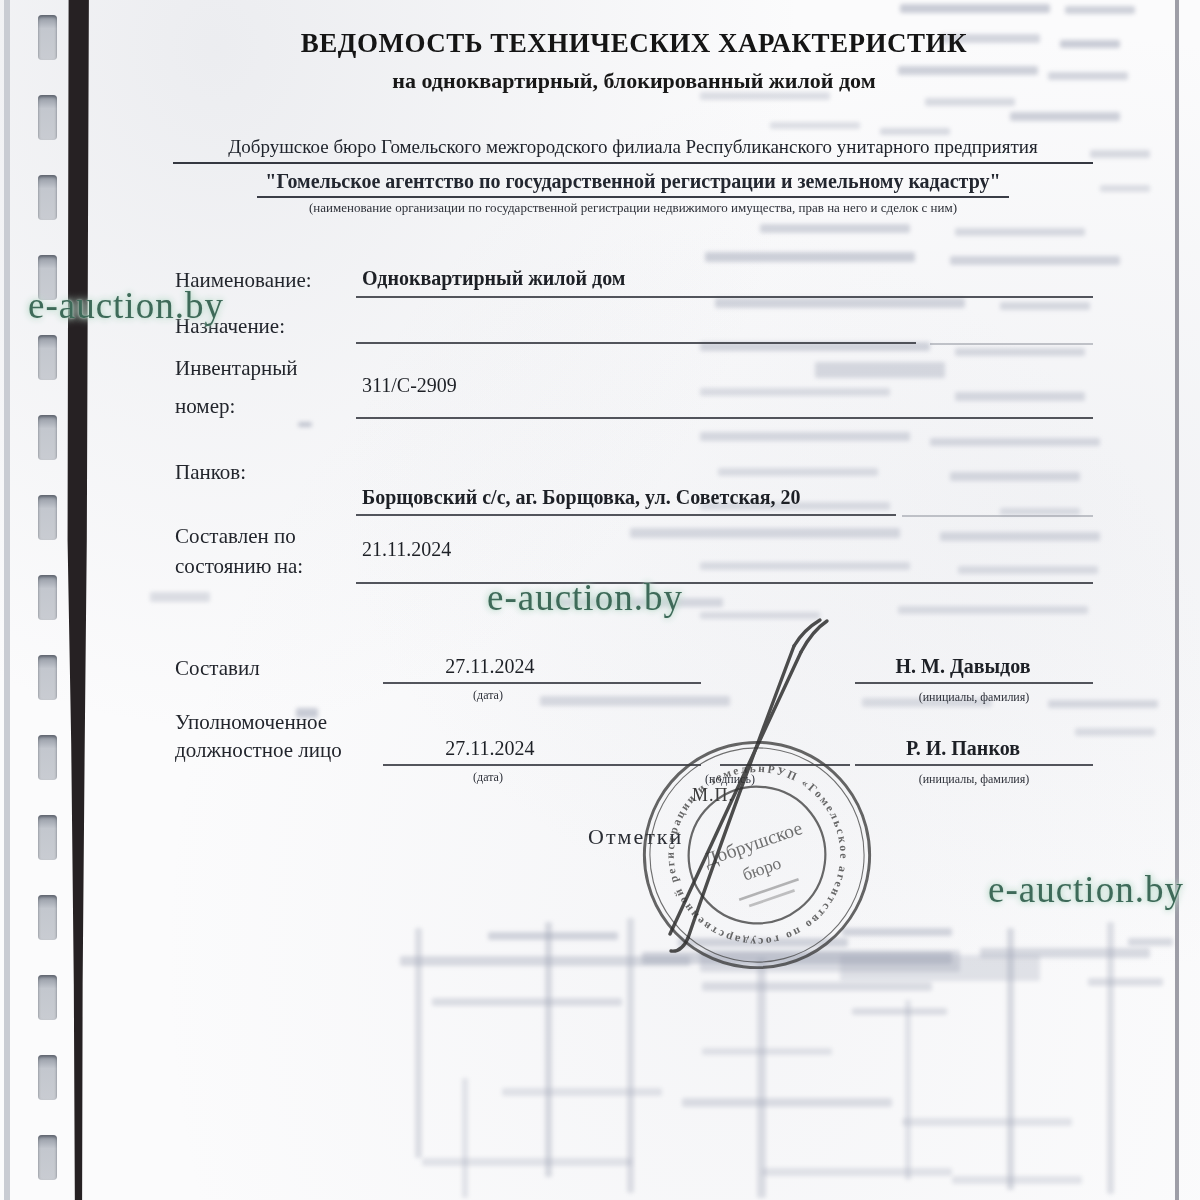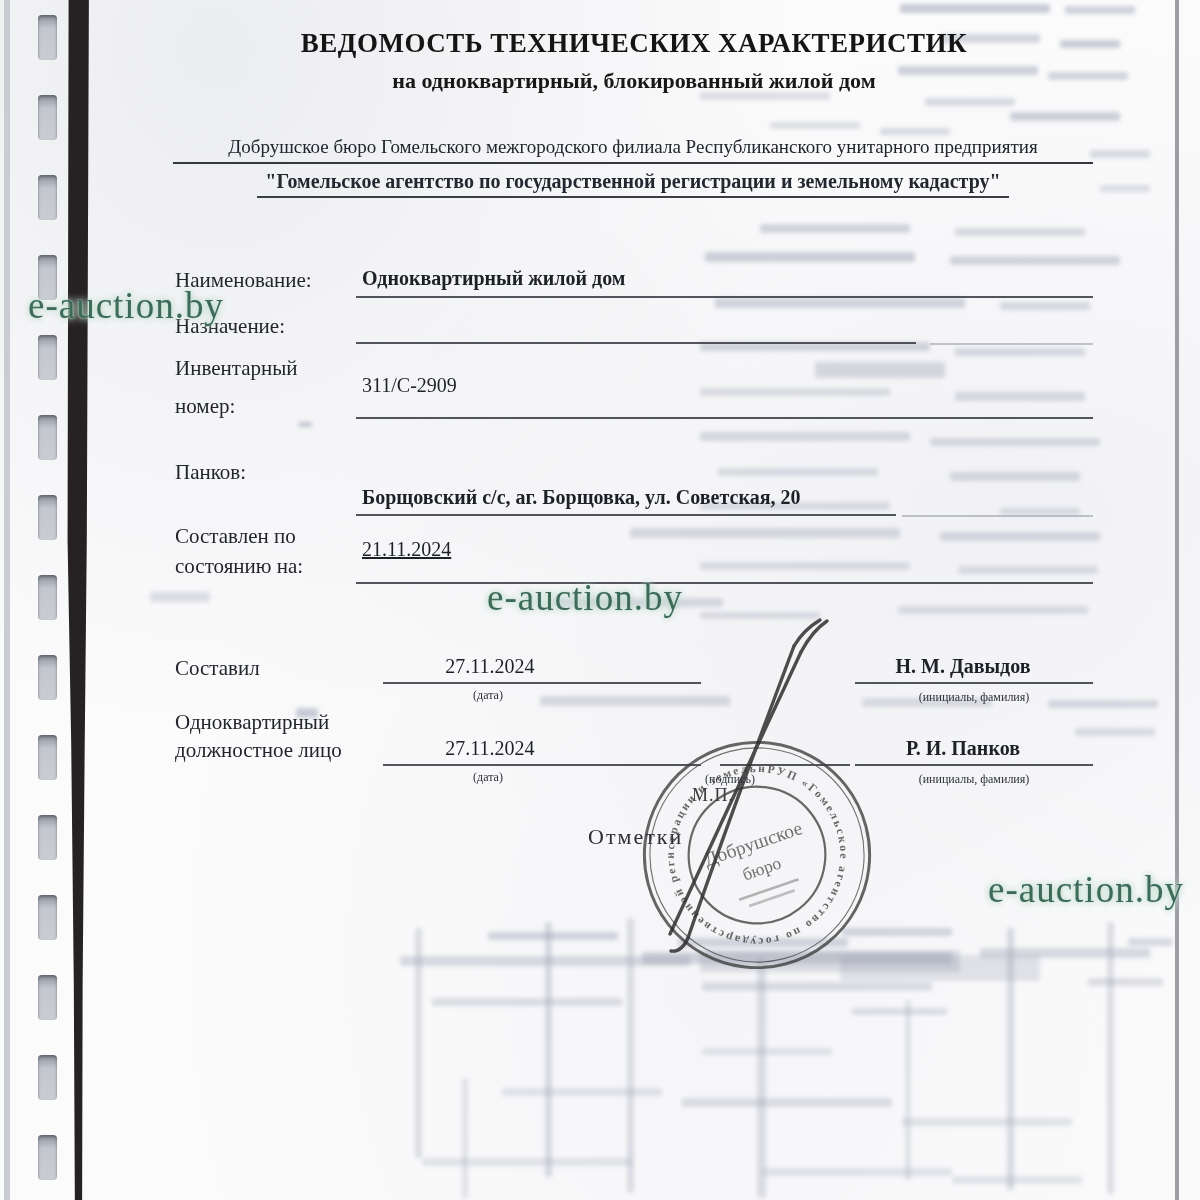--- a/index.html
+++ b/index.html
@@ -151,20 +151,21 @@
     </div>
   <div class="abs edge-right"></div>
 
   <div class="abs title1 t-center">ВЕДОМОСТЬ ТЕХНИЧЕСКИХ ХАРАКТЕРИСТИК</div>
   <div class="abs title2 t-center">на одноквартирный, блокированный жилой дом</div>
 
   <div class="abs org1 t-center">Добрушское бюро Гомельского межгородского филиала Республиканского унитарного предприятия</div>
   <div class="abs org2w t-center">
     <span class="org2">"Гомельское агентство по государственной регистрации и земельному кадастру"</span>
   </div>
+  <div class="abs org3 t-center">(наименование организации по государственной регистрации недвижимого имущества, прав на него и сделок с ним)</div>
 
   <div class="abs lbl" style="left:175px;top:268px;">Наименование:</div>
   <div class="abs val bold" style="left:362px;top:267px;">Одноквартирный жилой дом</div>
   <div class="abs rule" style="left:356px;top:296px;width:737px;"></div>
 
   <div class="abs lbl" style="left:175px;top:314px;">Назначение:</div>
   <div class="abs rule" style="left:356px;top:342px;width:560px;"></div>
   <div class="abs rule-faint" style="left:930px;top:343px;width:163px;"></div>
 
   <div class="abs lbl" style="left:175px;top:356px;">Инвентарный</div>
@@ -172,32 +173,32 @@
   <div class="abs val" style="left:362px;top:374px;">311/С-2909</div>
   <div class="abs rule" style="left:356px;top:417px;width:737px;"></div>
 
   <div class="abs lbl" style="left:175px;top:460px;">Панков:</div>
   <div class="abs val bold" style="left:362px;top:486px;">Борщовский с/с, аг. Борщовка, ул. Советская, 20</div>
   <div class="abs rule" style="left:356px;top:514px;width:540px;"></div>
   <div class="abs rule-faint" style="left:902px;top:515px;width:191px;"></div>
 
   <div class="abs lbl" style="left:175px;top:524px;">Составлен по</div>
   <div class="abs lbl" style="left:175px;top:554px;">состоянию на:</div>
-  <div class="abs val" style="left:362px;top:538px;text-decoration:underline;">21.11.2024</div>
+  <div class="abs val" style="left:362px;top:538px;">21.11.2024</div>
   <div class="abs rule" style="left:356px;top:582px;width:737px;"></div>
 
   <div class="abs lbl" style="left:175px;top:656px;">Составил</div>
   <div class="abs val t-center" style="left:385px;top:655px;width:210px;">27.11.2024</div>
   <div class="abs rule" style="left:383px;top:682px;width:318px;"></div>
   <div class="abs cap" style="left:383px;top:688px;width:210px;">(дата)</div>
   <div class="abs val bold t-center" style="left:858px;top:655px;width:210px;">Н. М. Давыдов</div>
   <div class="abs rule" style="left:855px;top:682px;width:238px;"></div>
   <div class="abs cap" style="left:855px;top:690px;width:238px;">(инициалы, фамилия)</div>
 
-  <div class="abs lbl" style="left:175px;top:710px;">Одноквартирный</div>
+  <div class="abs lbl" style="left:175px;top:710px;">Уполномоченное</div>
   <div class="abs lbl" style="left:175px;top:738px;">должностное лицо</div>
   <div class="abs val t-center" style="left:385px;top:737px;width:210px;">27.11.2024</div>
   <div class="abs rule" style="left:383px;top:764px;width:318px;"></div>
   <div class="abs cap" style="left:383px;top:770px;width:210px;">(дата)</div>
   <div class="abs rule" style="left:720px;top:764px;width:130px;"></div>
   <div class="abs cap" style="left:610px;top:772px;width:240px;">(подпись)</div>
   <div class="abs val bold t-center" style="left:858px;top:737px;width:210px;">Р. И. Панков</div>
   <div class="abs rule" style="left:855px;top:764px;width:238px;"></div>
   <div class="abs cap" style="left:855px;top:772px;width:238px;">(инициалы, фамилия)</div>
 

